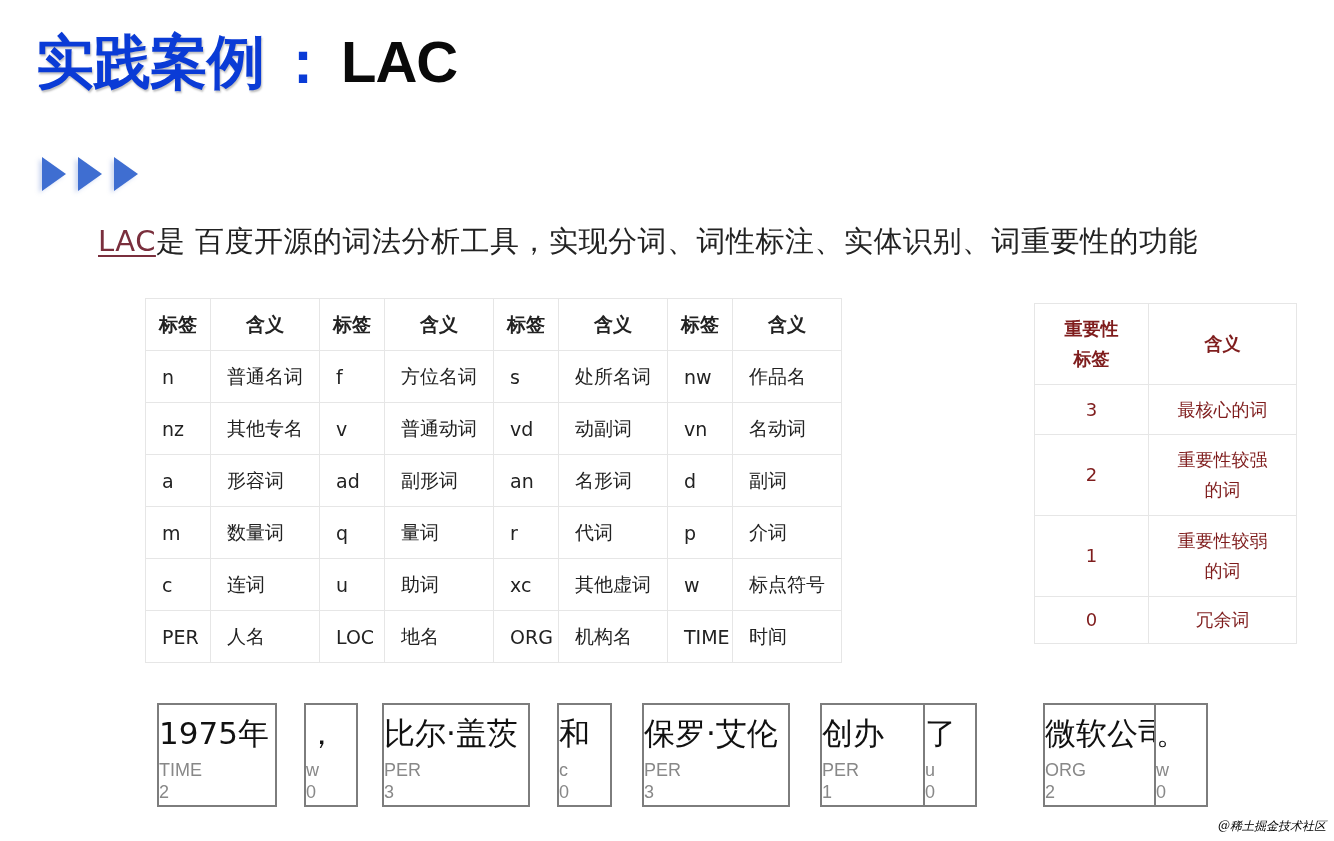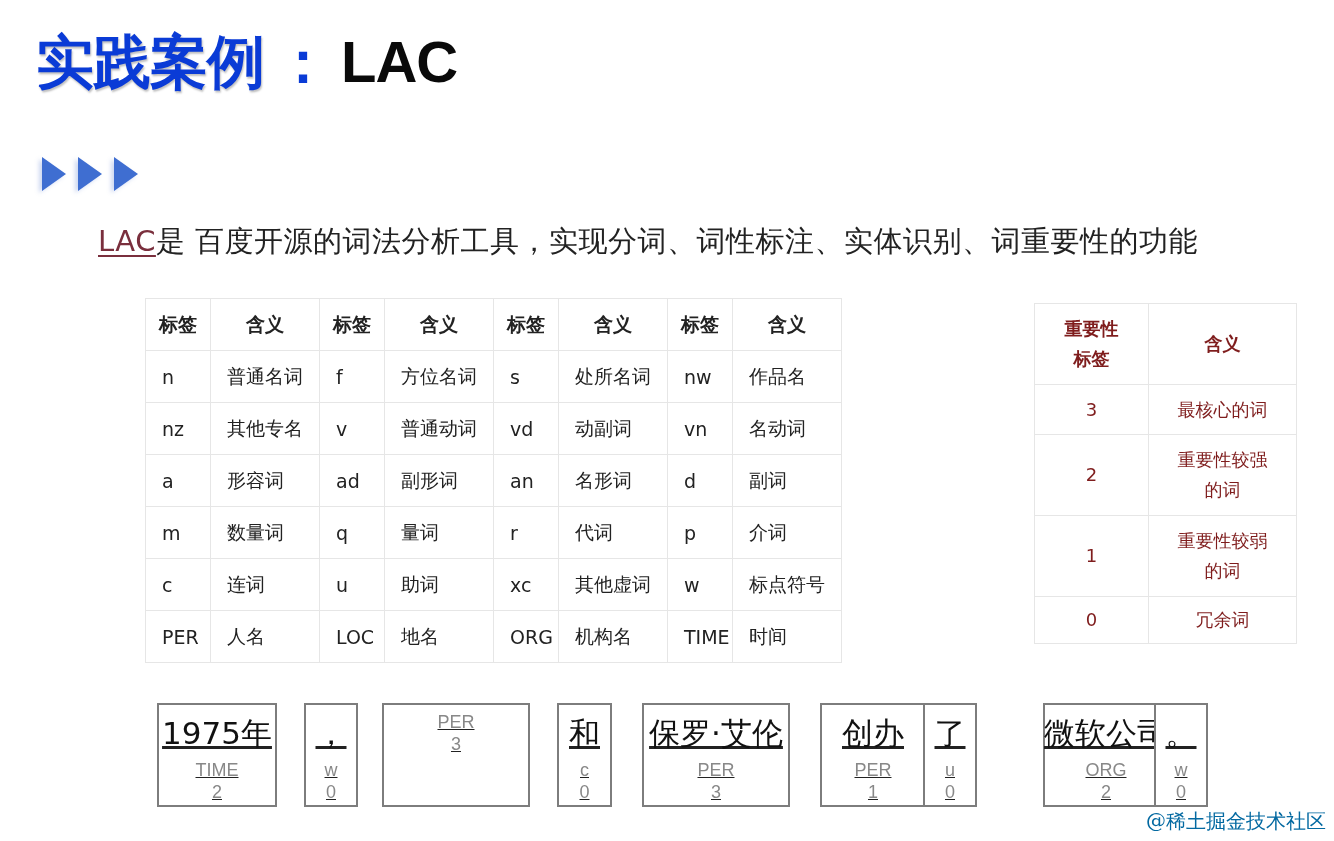--- a/index.html
+++ b/index.html
@@ -38,28 +38,29 @@
     .pos-table .c-mean { width: 106px; }
     .imp-table { left: 1034px; top: 303px; font-size: 18px; color: #7f1d1d; }
     .imp-table th { text-align: center; font-weight: bold; height: 78px; line-height: 30px; }
     .imp-table td { text-align: center; line-height: 30px; }
     .imp-table .c1 { width: 111px; }
     .imp-table .c2 { width: 145px; }
     .tokens { position: absolute; left: 157px; top: 703px; }
     .tok {
       position: absolute; top: 0; height: 104px; box-sizing: border-box;
       border: 2px solid #7d7d7d; background: #fff;
-      display: flex; flex-direction: column; align-items: center; text-decoration: underline;
+      display: flex; flex-direction: column; align-items: flex-start;
     }
     .tok .word { font-size: 31px; color: #111; margin-top: 8px; white-space: nowrap; line-height: 40px; }
     .tok .tag { font-size: 18px; color: #888; margin-top: 6px; line-height: 22px; font-family: "Liberation Sans", sans-serif; }
     .tok .imp { font-size: 18px; color: #888; line-height: 22px; font-family: "Liberation Sans", sans-serif; }
     .watermark {
-      position: absolute; right: 8px; bottom: 6px; font-size: 20px; color: #0369a1;
+      position: absolute; right: 8px; bottom: 6px; font-size: 12px; color: #000000;
       font-family: "DejaVu Serif", serif;
+      font-style: italic;
     }
   </style>
 </head>
 <body>
 
 <div class="title">
   <span class="cn">实践案例</span><span class="sep">：</span><span class="en">LAC</span>
 </div>
 
 <div class="arrows">
@@ -194,20 +195,21 @@
     <div class="word">1975年</div>
     <div class="tag">TIME</div>
     <div class="imp">2</div>
   </div>
   <div class="tok" style="left:147px;width:54px">
     <div class="word">，</div>
     <div class="tag">w</div>
     <div class="imp">0</div>
   </div>
   <div class="tok" style="left:225px;width:148px">
+    <div class="word">比尔·盖茨</div>
     <div class="tag">PER</div>
     <div class="imp">3</div>
   </div>
   <div class="tok" style="left:400px;width:55px">
     <div class="word">和</div>
     <div class="tag">c</div>
     <div class="imp">0</div>
   </div>
   <div class="tok" style="left:485px;width:148px">
     <div class="word">保罗·艾伦</div>

